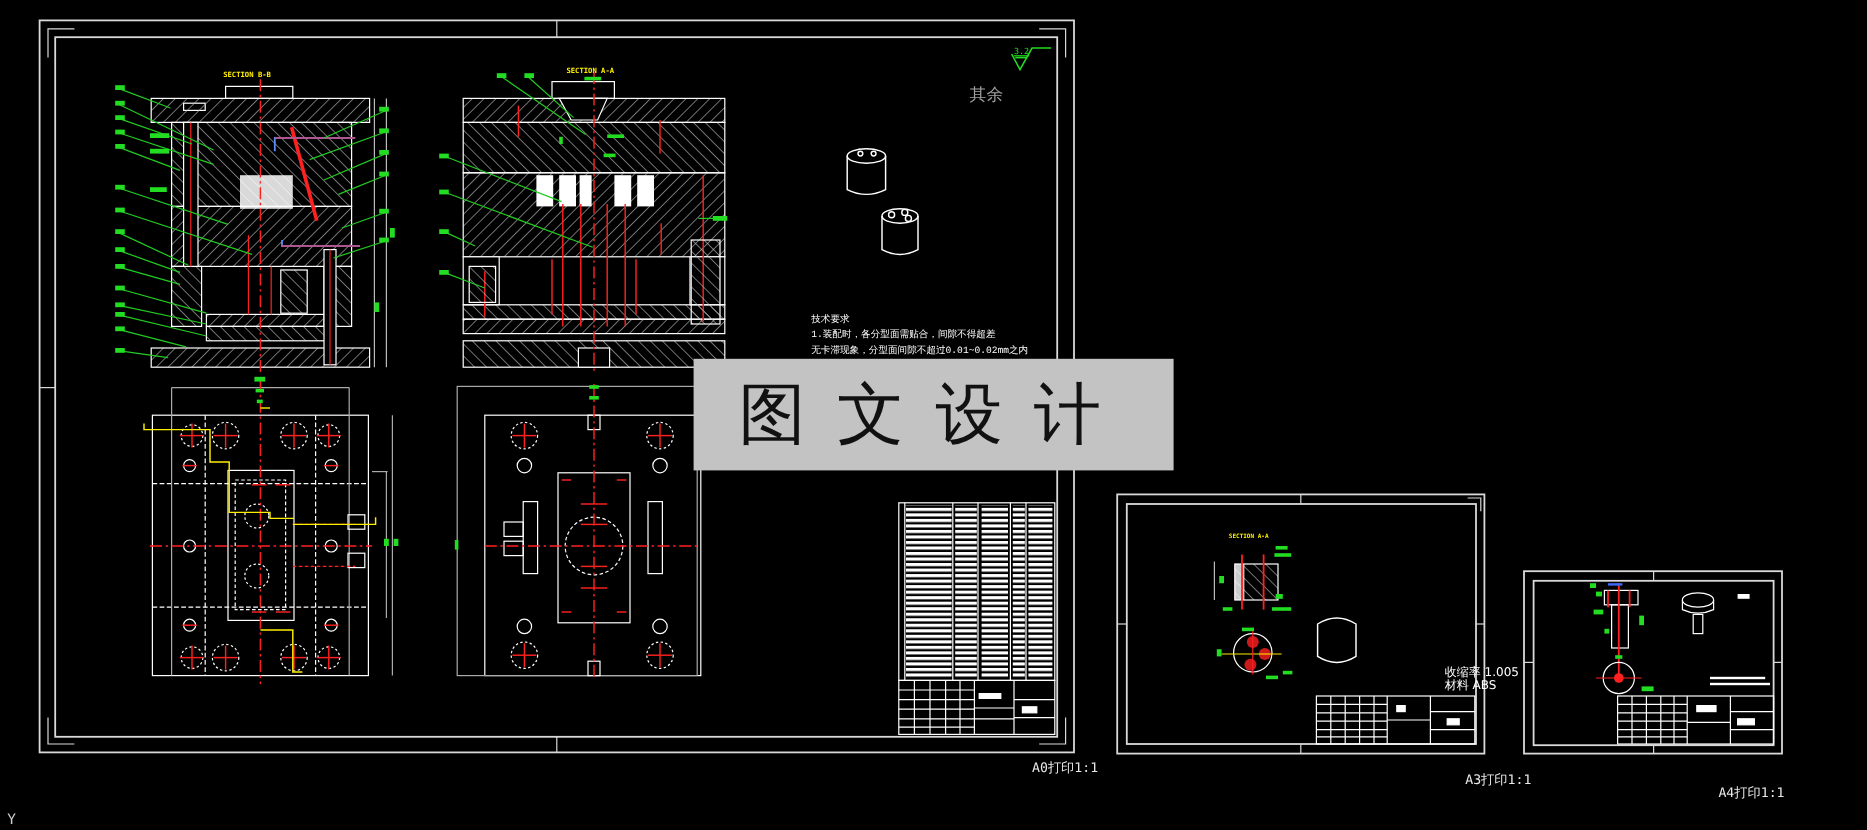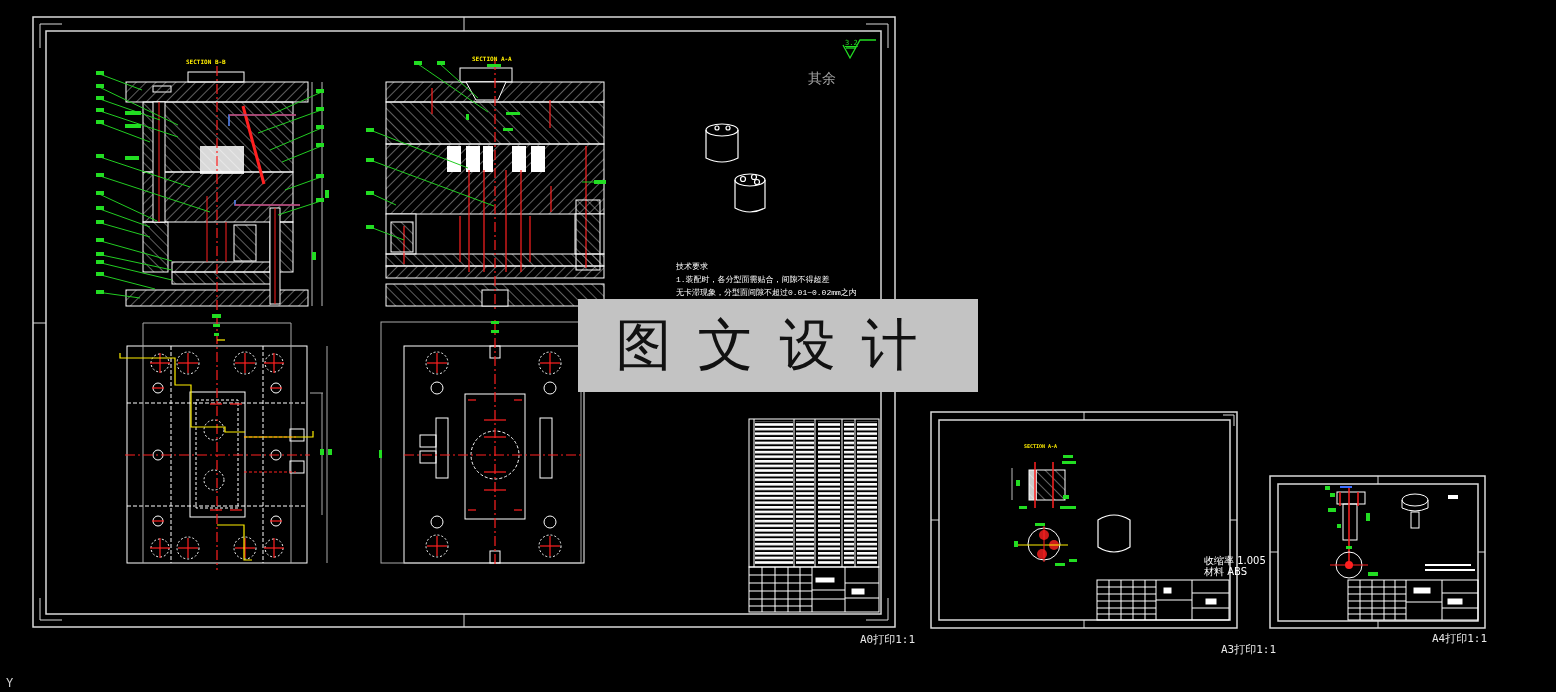--- a/index.html
+++ b/index.html
@@ -501,17 +501,17 @@
 <div class="roughness">其余</div>
 <div class="abs" style="left:845px;top:39px;font-size:7px;color:#22dd22;font-family:'DejaVu Sans Mono',monospace;text-decoration:underline;">3.2</div>
 
 <div class="abs" style="left:1165px;top:555px;font-size:10px;color:#fff;font-family:'DejaVu Sans',sans-serif;line-height:11px;margin-left:39px;">
   <div>收缩率 1.005</div>
   <div>材料 ABS</div>
 </div>
 
 <div class="sheet-label" style="left:860px;top:632px;">A0打印1:1</div>
 <div class="sheet-label" style="left:1221px;top:642px;">A3打印1:1</div>
-<div class="sheet-label" style="left:1432px;top:631px;">A4打印1:1</div>
+<div class="sheet-label" style="left:1432px;top:653px;">A4打印1:1</div>
 
 <div class="watermark">图文设计</div>
 
 <div class="ucs">Y</div>
 
 </body></html>

